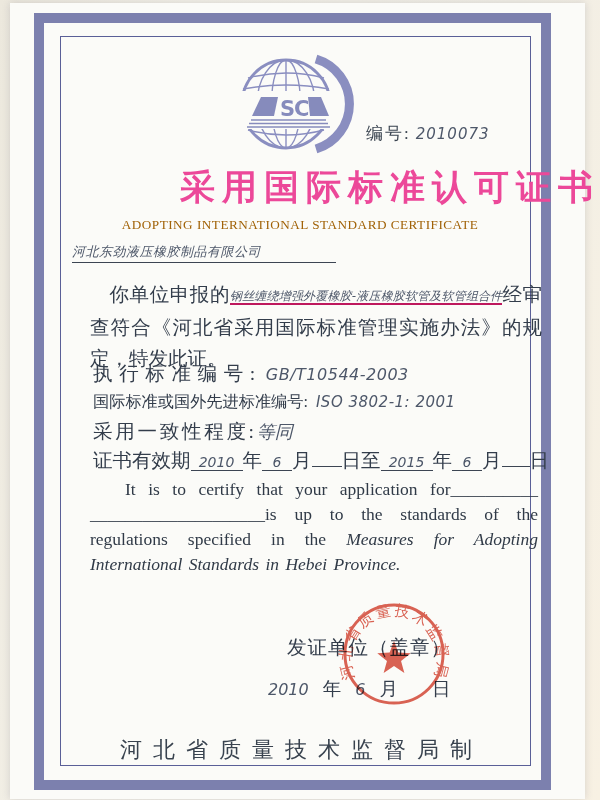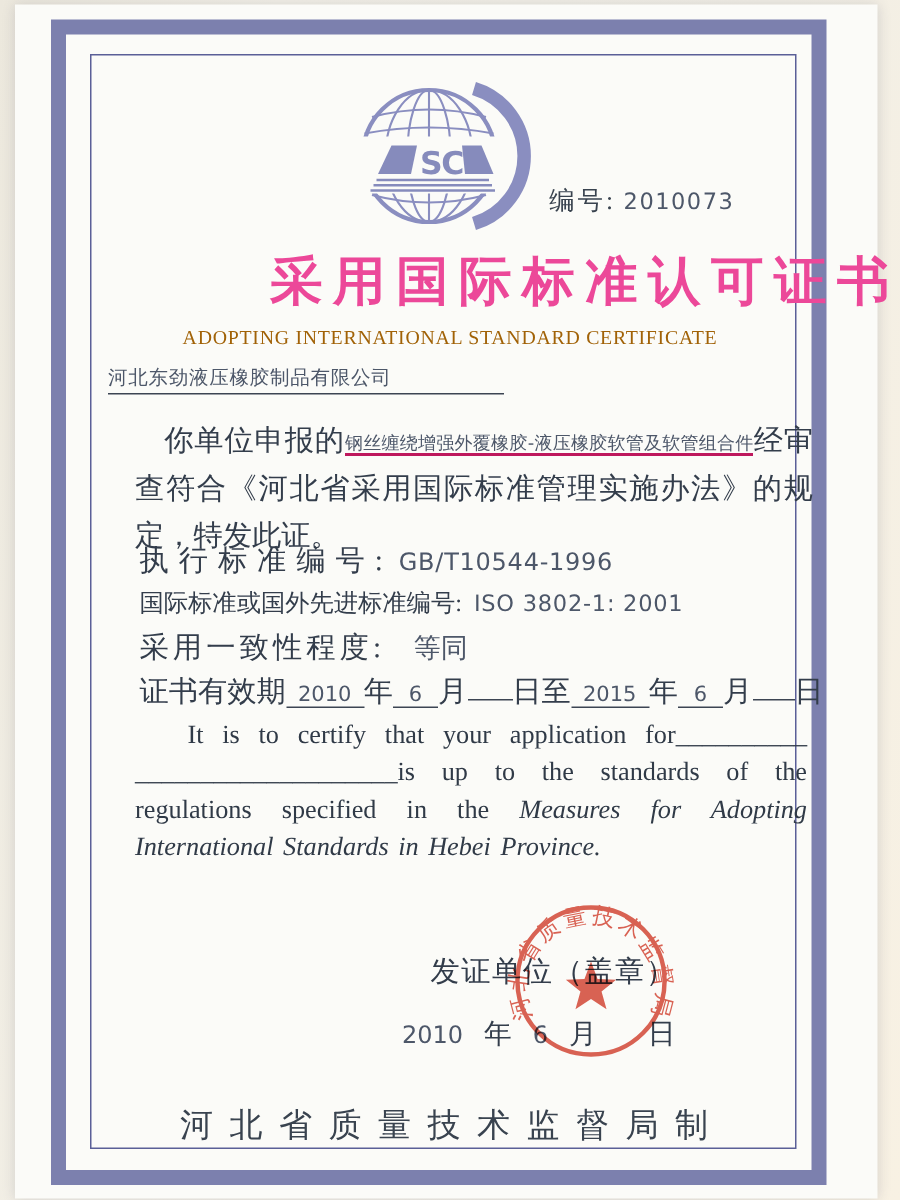--- a/index.html
+++ b/index.html
@@ -6,21 +6,21 @@
   body{
     width:600px;height:800px;position:relative;overflow:hidden;
     background:linear-gradient(100deg,#ece8dd,#f3f0e7 25%,#f1eee5 70%,#f8f1e3);
     font-family:"Liberation Serif","DejaVu Serif",serif;color:#333d4b;
   }
   .page{position:absolute;left:10px;top:3px;right:15px;bottom:1px;background:#fbfbf8;
         box-shadow:0 0 8px rgba(60,60,90,.18)}
   .b-thick{position:absolute;left:24px;top:10px;right:34px;bottom:9px;border:10px solid #7c80ae}
   .b-thin{position:absolute;left:50px;top:33px;right:54px;bottom:33px;border:1.5px solid #5a5f97}
 
-  .hw{font-family:"DejaVu Sans","Liberation Sans",sans-serif;color:#4d5769}
+  .hw{font-family:"DejaVu Sans","Liberation Sans",sans-serif;font-style:italic;color:#4d5769}
   .u{border-bottom:1.3px solid #3c4553;display:inline-block;text-align:center;line-height:1.1}
 
   .logo{position:absolute;left:236px;top:54px;width:134px;height:100px}
   .serial{position:absolute;left:366px;top:122px;font-size:17px;letter-spacing:2px;color:#39434f}
   .serial .num{font-size:15px;letter-spacing:1px;margin-left:5px}
 
   .title{position:absolute;left:0;right:0;top:164px;text-align:right;font-size:35px;
          font-weight:bold;letter-spacing:7px;color:#ec4899;white-space:nowrap}
   .subtitle{position:absolute;left:0;right:0;top:217px;text-align:center;font-size:13.2px;
             letter-spacing:.5px;color:#a16207;white-space:nowrap}
@@ -34,21 +34,21 @@
                display:inline;vertical-align:1px}
 
   .field{position:absolute;left:93px;white-space:nowrap;color:#333d4b}
   .f-standard{top:360px;font-size:19.5px}
   .f-standard .lbl{letter-spacing:.34em}
   .f-standard .val{font-size:16px;margin-left:4px;letter-spacing:.5px}
   .f-intl{top:391px;font-size:16.2px}
   .f-intl .val{font-size:15px;margin-left:8px;letter-spacing:.5px}
   .f-consistency{top:418px;font-size:19.5px}
   .f-consistency .lbl{letter-spacing:.14em}
-  .f-consistency .val{font-size:18px;margin-left:19px}
+  .f-consistency .val{font-size:18px;margin-left:0}
 
   .validity{position:absolute;left:93px;top:447px;font-size:19.5px;white-space:nowrap;color:#333d4b}
   .validity .u{font-size:14px}
   .vy{width:52px}.vm{width:30px}.vb{width:30px}.vy2{width:52px}.vm2{width:30px}.vb2{width:28px}
 
   .english{position:absolute;left:90px;top:477px;width:448px;margin:0;font-size:17.5px;
            line-height:25px;text-align:justify;text-indent:2em;color:#303a47;word-spacing:2px}
   .english .it{font-style:italic}
 
   .issuer-label{position:absolute;left:287px;top:634px;font-size:19.5px;letter-spacing:1px;
@@ -101,21 +101,21 @@
 </div>
 
 <div class="title">采用国际标准认可证书</div>
 <div class="subtitle">ADOPTING INTERNATIONAL STANDARD CERTIFICATE</div>
 
 <div class="company hw">河北东劲液压橡胶制品有限公司</div>
 
 <p class="declaration"><span>你单位申报的</span><span class="hw product">钢丝缠绕增强外覆橡胶-液压橡胶软管及软管组合件</span><span>经审查符合《河北省采用国际标准管理实施办法》的规定，特发此证。</span></p>
 
 <div class="field f-standard">
-  <span class="lbl">执行标准编号:</span><span class="hw val">GB/T10544-1996</span>
+  <span class="lbl">执行标准编号:</span><span class="hw val">GB/T10544-2003</span>
 </div>
 
 <div class="field f-intl">
   <span class="lbl">国际标准或国外先进标准编号:</span><span class="hw val">ISO 3802-1: 2001</span>
 </div>
 
 <div class="field f-consistency">
   <span class="lbl">采用一致性程度:</span><span class="hw val">等同</span>
 </div>
 

